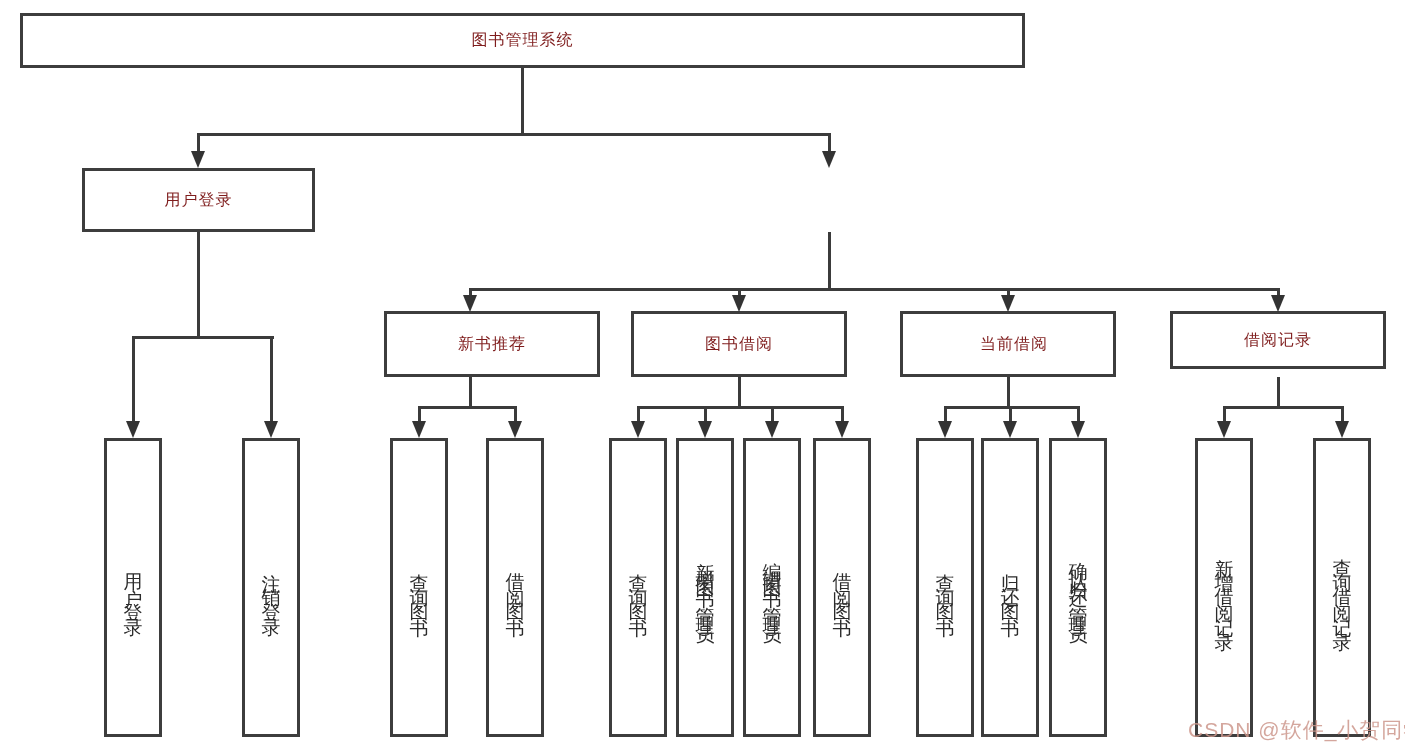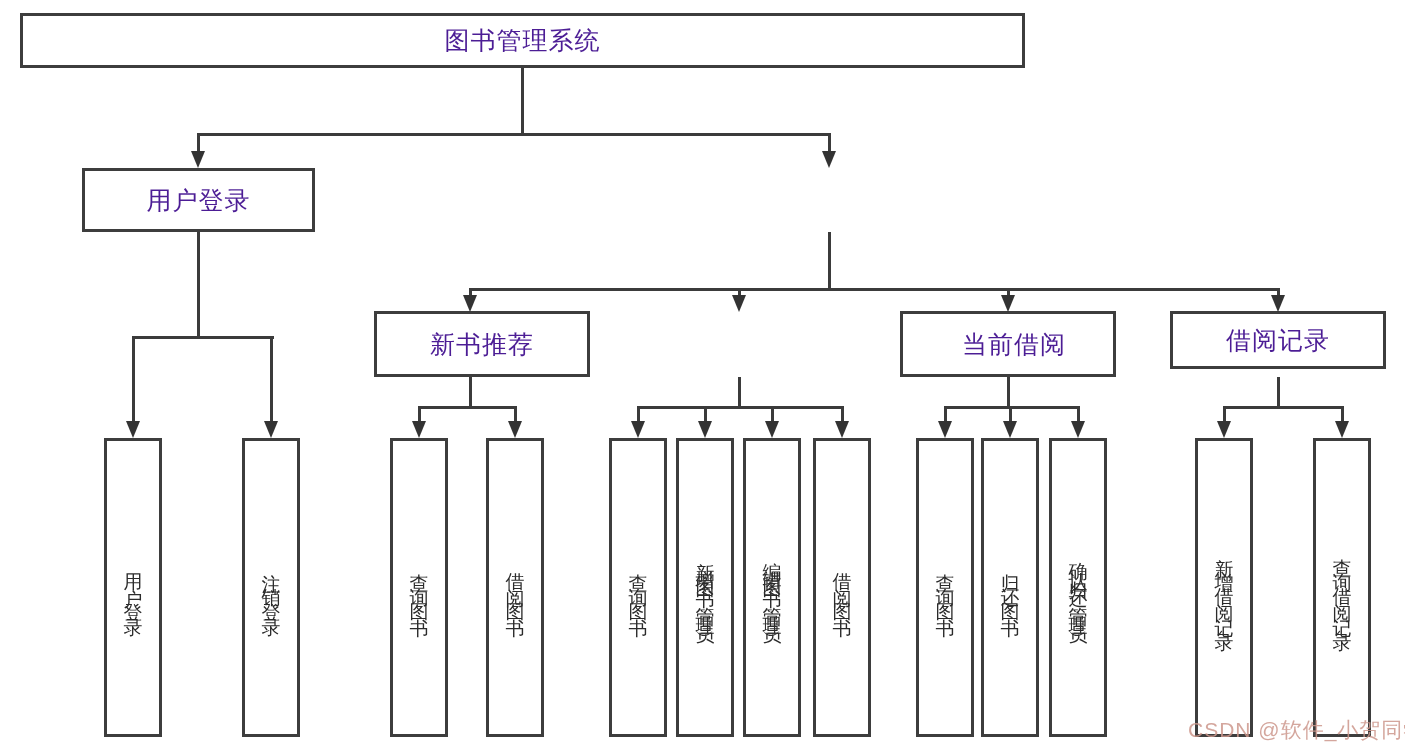--- a/index.html
+++ b/index.html
@@ -4,21 +4,21 @@
 <title>图书管理系统</title>
 <style>
   html,body{margin:0;padding:0;background:#ffffff;}
   #canvas{
     position:relative;width:1405px;height:747px;background:#ffffff;overflow:hidden;
     font-family:"Liberation Sans",sans-serif;color:#2b2b2b;
   }
   .hbox{
     position:absolute;box-sizing:border-box;border:3px solid #3d3d3d;background:#fff;
     display:flex;align-items:center;justify-content:center;
-    font-size:25px;letter-spacing:1px;color:#4c1d95;
+    font-size:16px;letter-spacing:1px;color:#7f1d1d;
   }
   .vbox{
     position:absolute;box-sizing:border-box;border:3px solid #3d3d3d;background:#fff;
     display:flex;align-items:center;justify-content:center;
     writing-mode:vertical-rl;text-orientation:upright;
     font-size:19px;letter-spacing:15px;color:#2b2b2b;
   }
   .vbox.tight{letter-spacing:9px;}
   .line{position:absolute;background:#3b3b3b;}
   .arrow{
@@ -34,21 +34,22 @@
 </style>
 </head>
 <body>
 
 <div id="canvas">
 
   <div class="hbox" style="left:20px;top:13px;width:1005px;height:55px;">图书管理系统</div>
 
   <div class="hbox" style="left:82px;top:168px;width:233px;height:64px;">用户登录</div>
 
-  <div class="hbox" style="left:374px;top:311px;width:216px;height:66px;">新书推荐</div>
+  <div class="hbox" style="left:384px;top:311px;width:216px;height:66px;">新书推荐</div>
+  <div class="hbox" style="left:631px;top:311px;width:216px;height:66px;">图书借阅</div>
   <div class="hbox" style="left:900px;top:311px;width:216px;height:66px;padding-left:12px;">当前借阅</div>
   <div class="hbox" style="left:1170px;top:311px;width:216px;height:58px;">借阅记录</div>
 
   <div class="vbox" style="left:104px;top:438px;width:58px;height:299px;">用户登录</div>
   <div class="vbox" style="left:242px;top:438px;width:58px;height:299px;">注销登录</div>
 
   <div class="vbox" style="left:390px;top:438px;width:58px;height:299px;">查询图书</div>
   <div class="vbox" style="left:486px;top:438px;width:58px;height:299px;">借阅图书</div>
 
   <div class="vbox" style="left:609px;top:438px;width:58px;height:299px;">查询图书</div>

